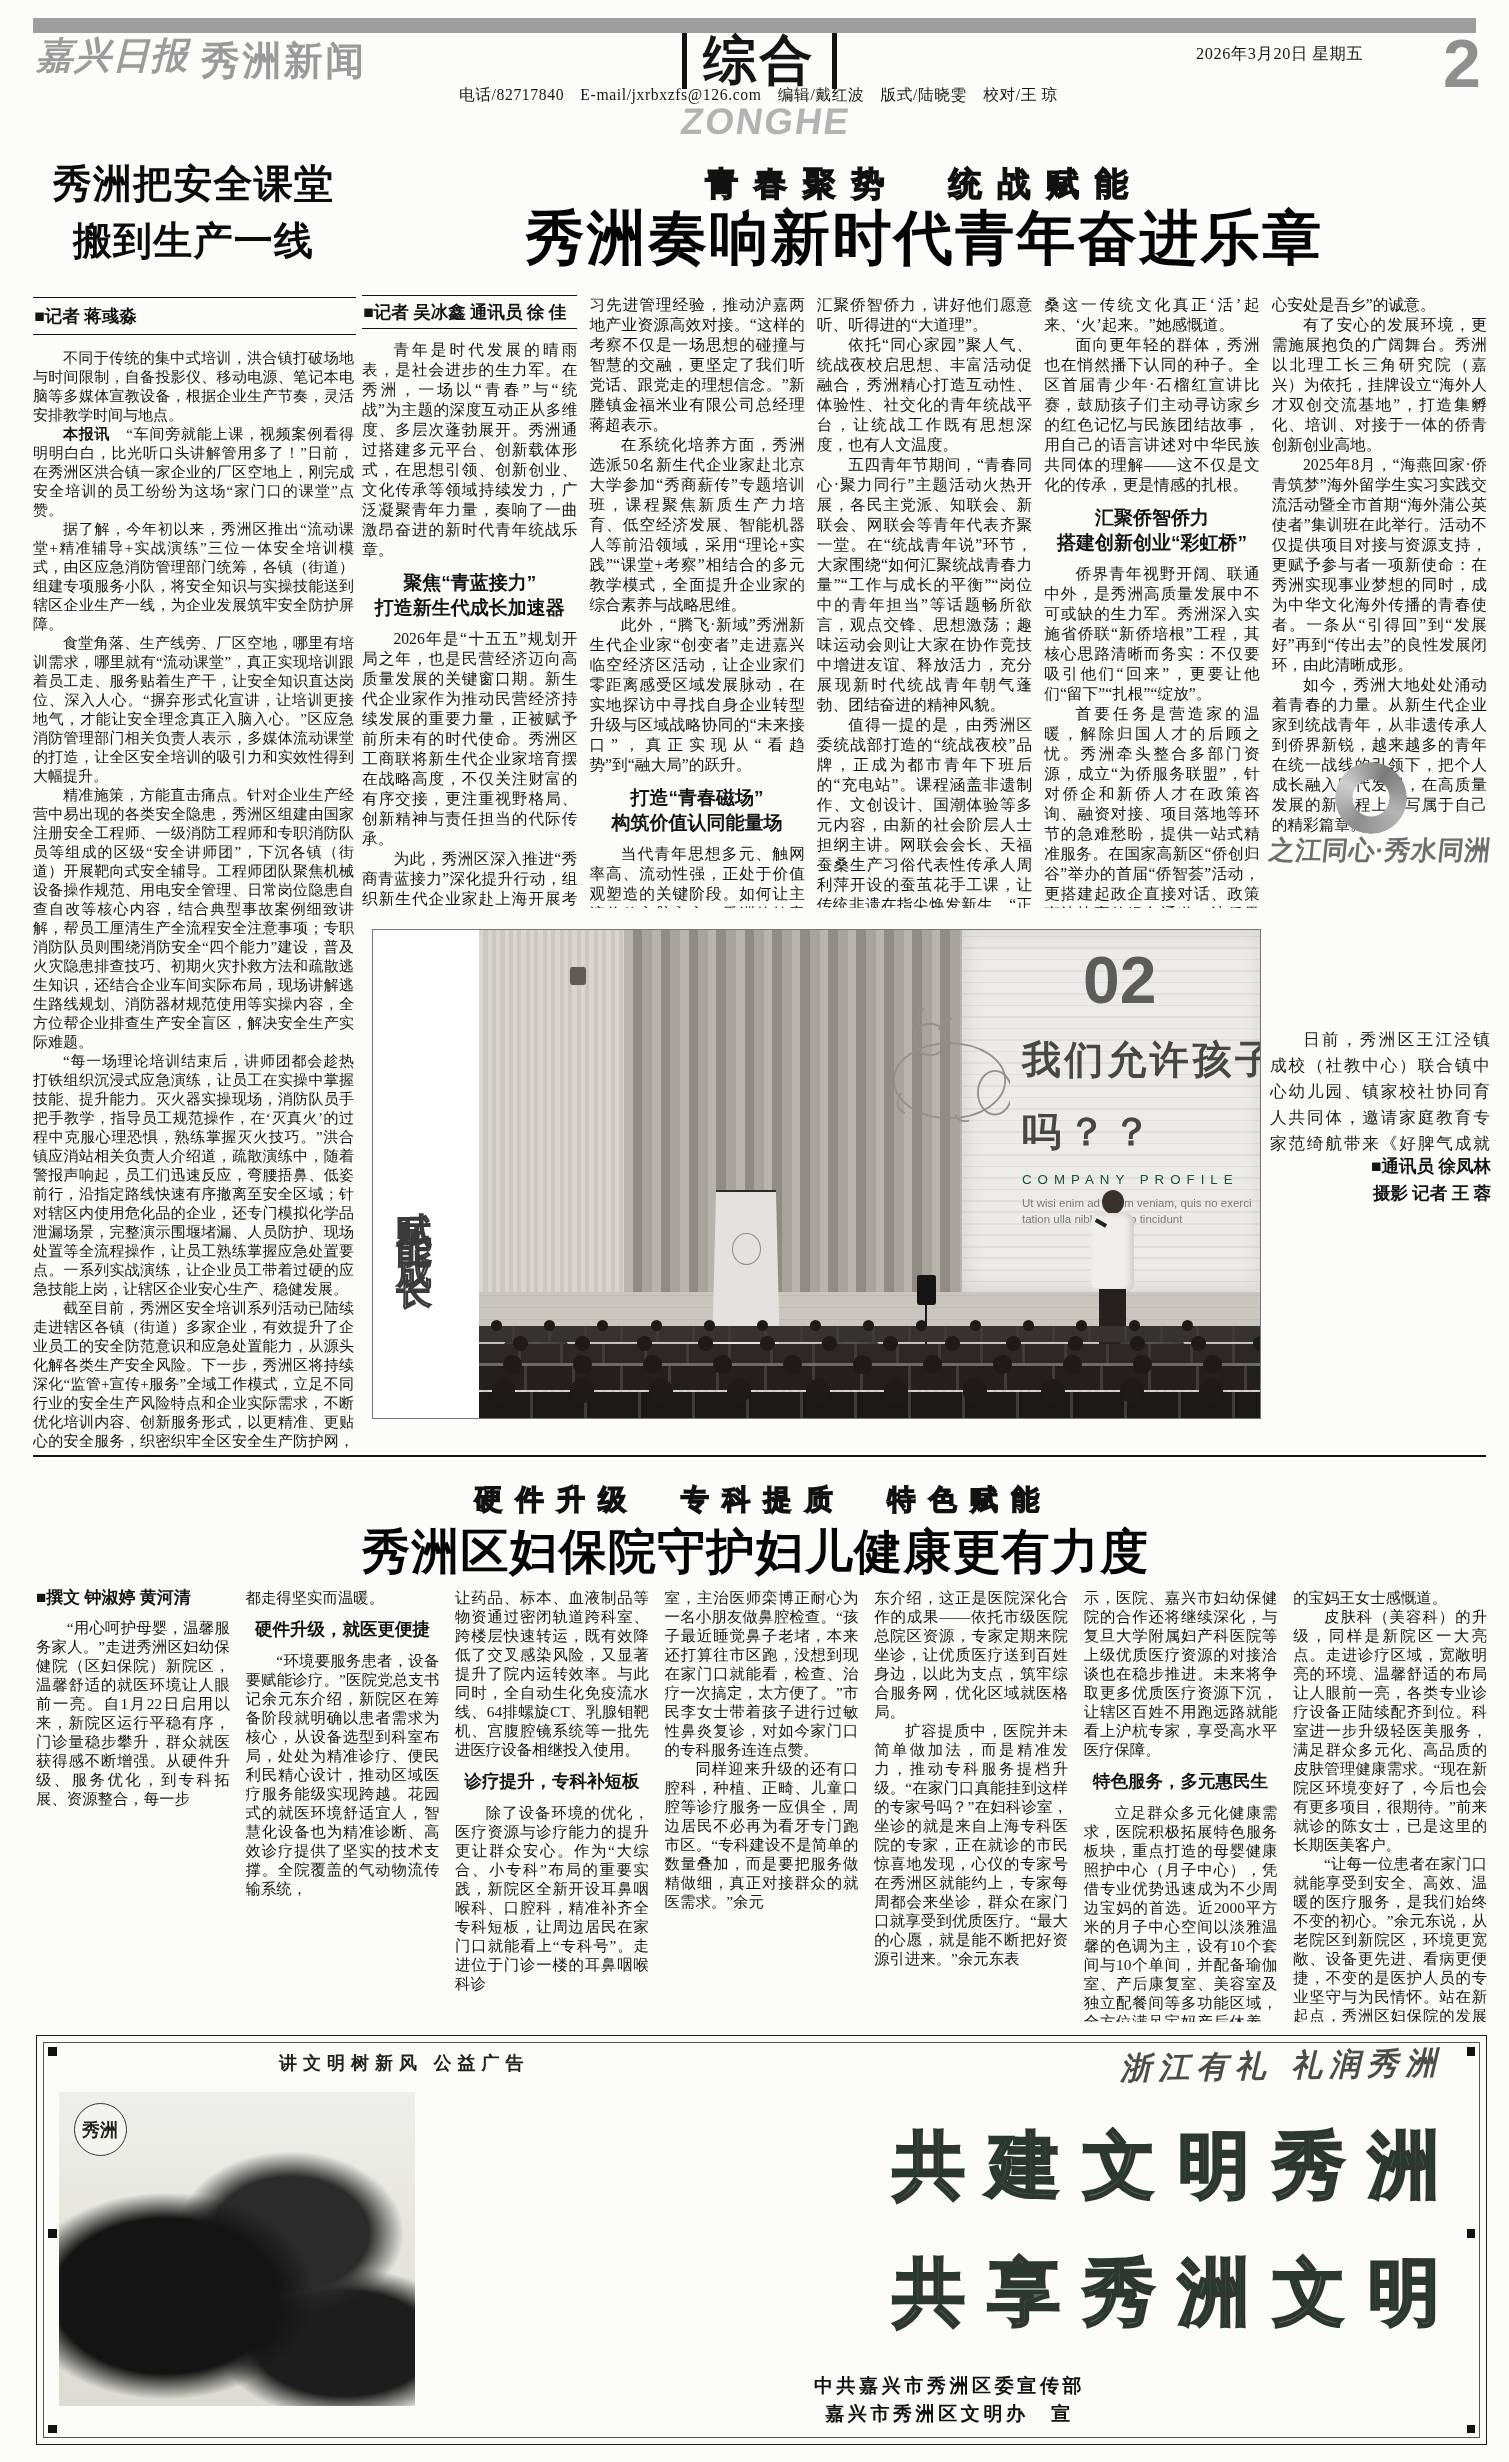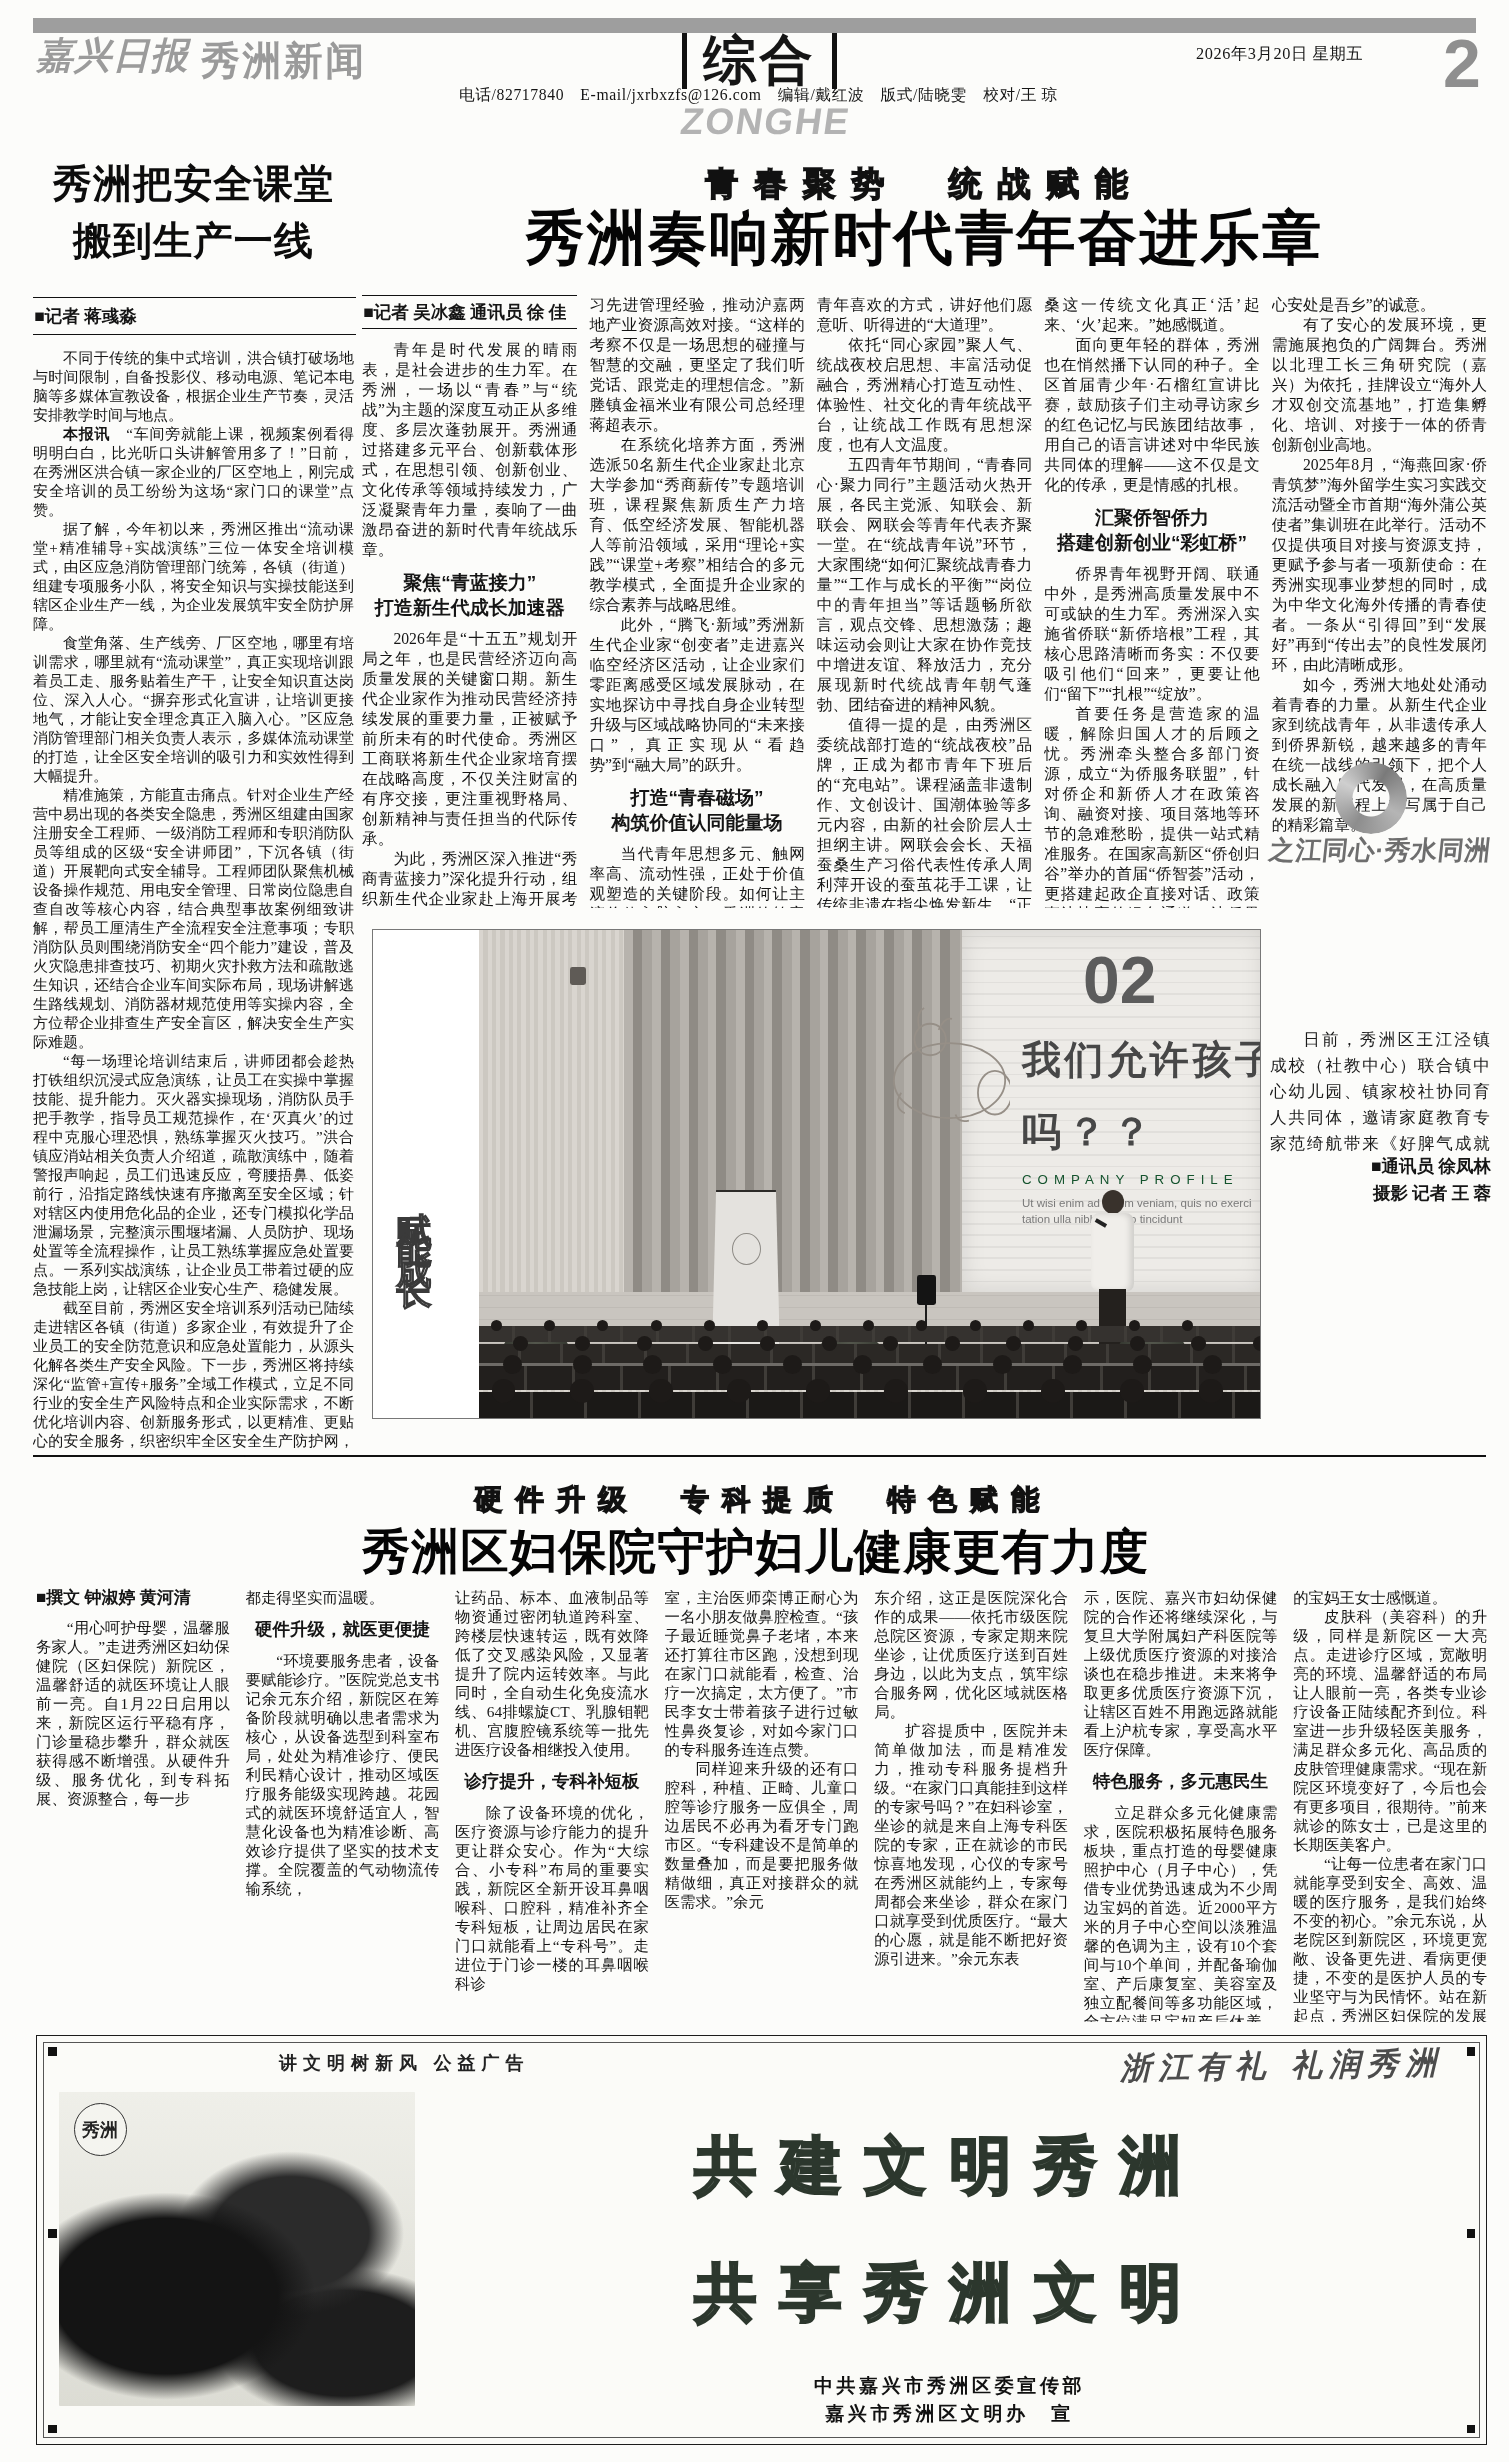--- a/index.html
+++ b/index.html
@@ -117,22 +117,22 @@
              font-weight:bold;font-size:31px;color:#4c4c4c;letter-spacing:7.2px;transform:rotate(-1deg);}
   .painting{position:absolute;left:22px;top:56px;width:356px;height:314px;border-radius:1px;overflow:hidden;
             background:
               radial-gradient(ellipse 70% 55% at 30% 65%,#141414 0 45%,transparent 60%),
               radial-gradient(ellipse 55% 45% at 65% 45%,#2b2b2b 0 40%,transparent 58%),
               radial-gradient(ellipse 60% 40% at 80% 80%,#1d1d1d 0 42%,transparent 60%),
               linear-gradient(180deg,#efefe9,#dcdcd4);}
   .painting .seal{position:absolute;left:14.5px;top:11px;width:51px;height:51px;border-radius:50%;background:#f4f4ef;
                   border:1.2px solid #333;display:flex;align-items:center;justify-content:center;
                   font-weight:bold;font-size:18px;color:#222;}
-  .ad-main{position:absolute;left:399px;top:66px;width:1027px;text-align:center;
-           font-family:"Liberation Sans",sans-serif;font-weight:bold;font-size:62px;line-height:127px;
+  .ad-main{position:absolute;left:399px;top:66px;width:1027px;text-align:right;
+           font-family:"Liberation Sans",sans-serif;font-weight:bold;font-size:72px;line-height:127px;
            letter-spacing:23px;color:#5a655b;-webkit-text-stroke:2.4px #2c372d;}
   .ad-footer{position:absolute;left:399px;top:336px;width:1027px;text-align:center;font-weight:bold;
              font-size:19px;line-height:28px;letter-spacing:3.6px;color:#111;}
 </style>
 </head>
 <body>
 
 <div class="page">
 
   <div class="abs graybar"></div>
@@ -180,21 +180,21 @@
         <p class="cont">习先进管理经验，推动沪嘉两地产业资源高效对接。“这样的考察不仅是一场思想的碰撞与智慧的交融，更坚定了我们听党话、跟党走的理想信念。”新塍镇金福米业有限公司总经理蒋超表示。</p>
         <p>在系统化培养方面，秀洲选派50名新生代企业家赴北京大学参加“秀商薪传”专题培训班，课程聚焦新质生产力培育、低空经济发展、智能机器人等前沿领域，采用“理论+实践”“课堂+考察”相结合的多元教学模式，全面提升企业家的综合素养与战略思维。</p>
         <p>此外，“腾飞·新域”秀洲新生代企业家“创变者”走进嘉兴临空经济区活动，让企业家们零距离感受区域发展脉动，在实地探访中寻找自身企业转型升级与区域战略协同的“未来接口”，真正实现从“看趋势”到“融大局”的跃升。</p>
         <div class="colsub">
           <div>打造“青春磁场”</div>
           <div>构筑价值认同能量场</div>
         </div>
         <p>当代青年思想多元、触网率高、流动性强，正处于价值观塑造的关键阶段。如何让主流价值入脑入心？秀洲的答案是：用</p>
       </div>
       <div class="col">
-        <p class="cont">青年喜欢的方式，讲好他们愿意听、听得进的“大道理”。</p>
+        <p class="cont">汇聚侨智侨力，讲好他们愿意听、听得进的“大道理”。</p>
         <p>依托“同心家园”聚人气、统战夜校启思想、丰富活动促融合，秀洲精心打造互动性、体验性、社交化的青年统战平台，让统战工作既有思想深度，也有人文温度。</p>
         <p>五四青年节期间，“青春同心·聚力同行”主题活动火热开展，各民主党派、知联会、新联会、网联会等青年代表齐聚一堂。在“统战青年说”环节，大家围绕“如何汇聚统战青春力量”“工作与成长的平衡”“岗位中的青年担当”等话题畅所欲言，观点交锋、思想激荡；趣味运动会则让大家在协作竞技中增进友谊、释放活力，充分展现新时代统战青年朝气蓬勃、团结奋进的精神风貌。</p>
         <p>值得一提的是，由秀洲区委统战部打造的“统战夜校”品牌，正成为都市青年下班后的“充电站”。课程涵盖非遗制作、文创设计、国潮体验等多元内容，由新的社会阶层人士担纲主讲。网联会会长、天福蚕桑生产习俗代表性传承人周利萍开设的蚕茧花手工课，让传统非遗在指尖焕发新生。“正是统战部门的推动，让蚕</p>
       </div>
       <div class="col">
         <p class="cont">桑这一传统文化真正‘活’起来、‘火’起来。”她感慨道。</p>
         <p>面向更年轻的群体，秀洲也在悄然播下认同的种子。全区首届青少年·石榴红宣讲比赛，鼓励孩子们主动寻访家乡的红色记忆与民族团结故事，用自己的语言讲述对中华民族共同体的理解——这不仅是文化的传承，更是情感的扎根。</p>
         <div class="colsub">
           <div>汇聚侨智侨力</div>
           <div>搭建创新创业“彩虹桥”</div>

